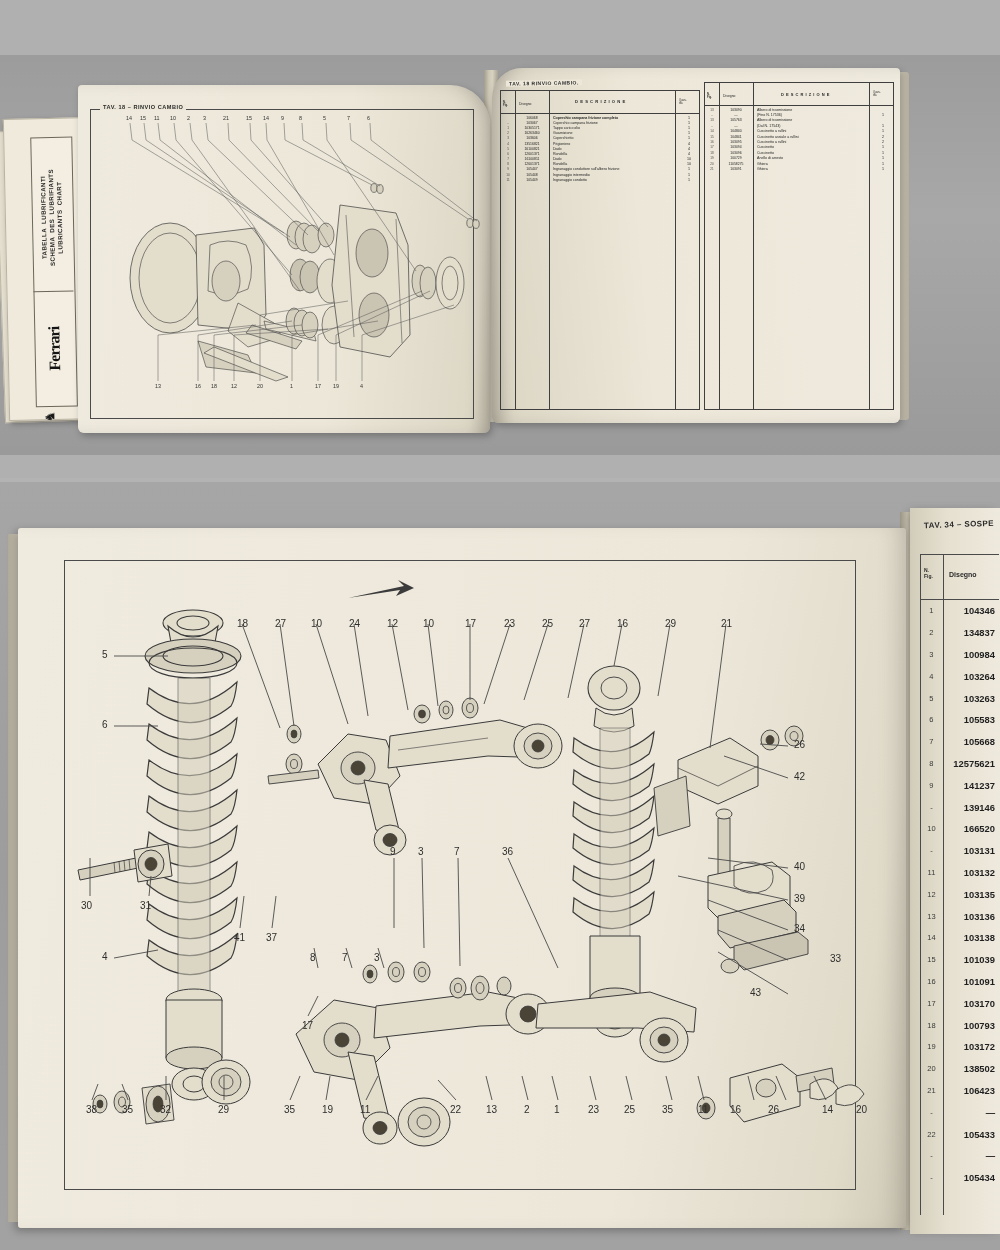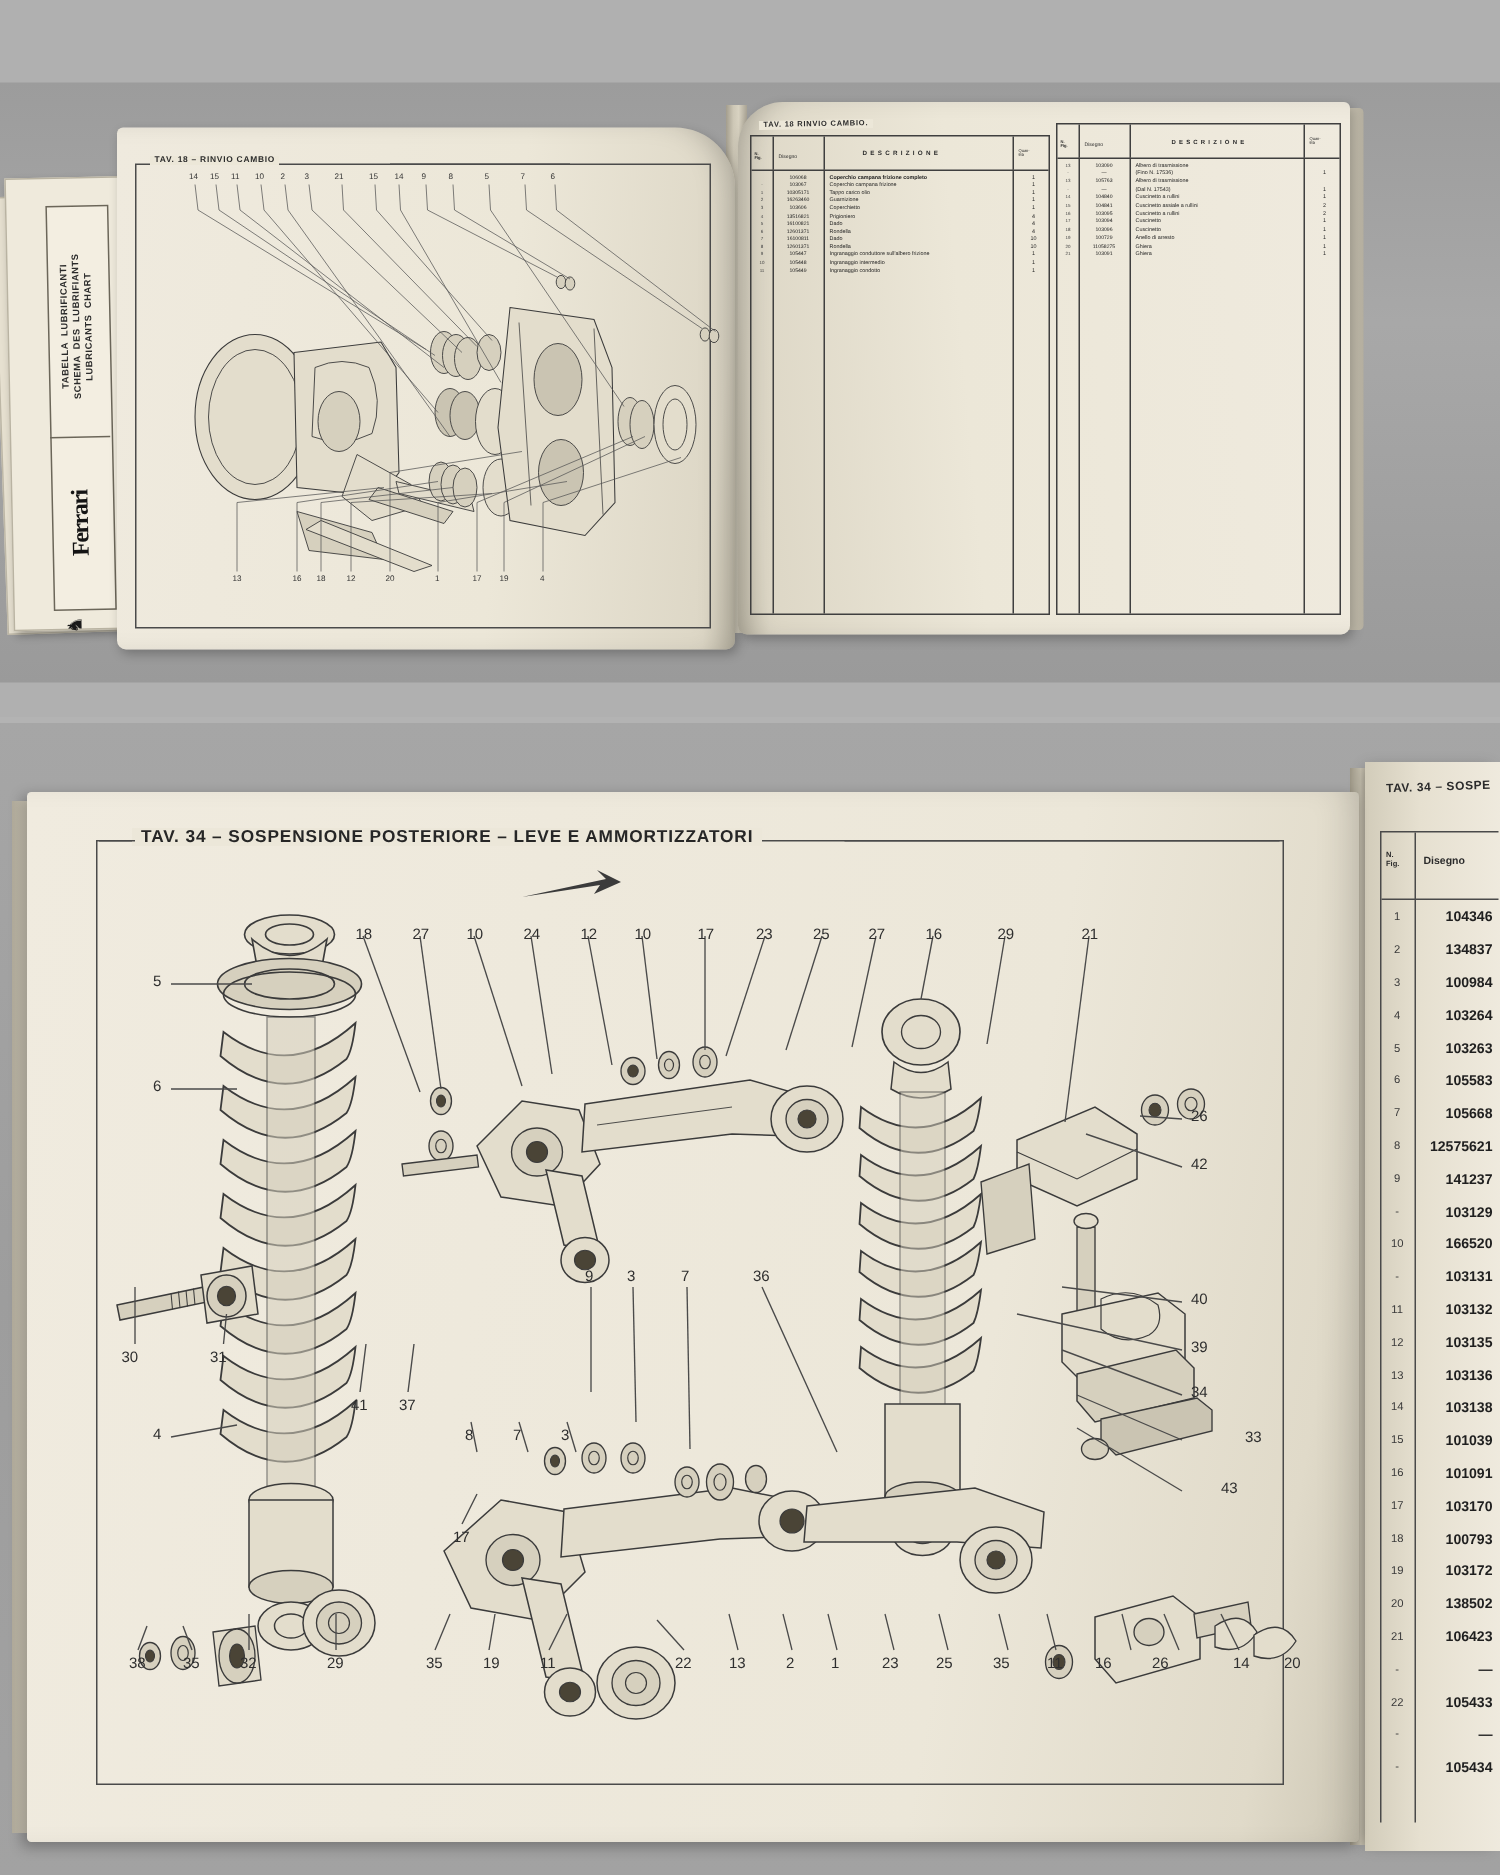--- a/index.html
+++ b/index.html
@@ -473,21 +473,21 @@
           <div class="side-row">
             <div class="nf">8</div>
             <div class="dz">12575621</div>
           </div>
           <div class="side-row">
             <div class="nf">9</div>
             <div class="dz">141237</div>
           </div>
           <div class="side-row">
             <div class="nf">-</div>
-            <div class="dz">103129</div>
+            <div class="dz">139146</div>
           </div>
           <div class="side-row">
             <div class="nf">10</div>
             <div class="dz">166520</div>
           </div>
           <div class="side-row">
             <div class="nf">-</div>
             <div class="dz">103131</div>
           </div>
           <div class="side-row">
@@ -549,21 +549,20 @@
           <div class="side-row">
             <div class="nf">-</div>
             <div class="dz">105434</div>
           </div>
         </div>
     </div>
   </div>
 
   <div id="page-main">
     <div class="frame" id="frame-main"></div>
-    <div class="title-main">TAV. 34 – SOSPENSIONE  POSTERIORE – LEVE  E  AMMORTIZZATORI</div>
     <div class="title-rule" style="left:48px;width:24px;"></div>
     <div class="title-rule" style="left:545px;width:290px;"></div>
 
     <svg class="ill" width="888" height="700" viewBox="0 0 888 700">
 
       <g stroke-width="1.1">
         <ellipse class="fl" cx="175" cy="95" rx="30" ry="13"></ellipse>
         <ellipse class="ln" cx="175" cy="95" rx="16" ry="7"></ellipse>
         <path class="fl" d="M150 98 q25 22 50 0 l-4 22 q-21 14 -42 0 Z"></path>
         <ellipse class="fl2" cx="175" cy="128" rx="48" ry="17"></ellipse>
@@ -798,21 +797,21 @@
     <div class="cal-b" style="left:63px;top:372px;">30</div>
     <div class="cal-b" style="left:122px;top:372px;">31</div>
     <div class="cal-b" style="left:84px;top:423px;">4</div>
 
     <div class="cal-b" style="left:776px;top:211px;">26</div>
     <div class="cal-b" style="left:776px;top:243px;">42</div>
     <div class="cal-b" style="left:776px;top:333px;">40</div>
     <div class="cal-b" style="left:776px;top:365px;">39</div>
     <div class="cal-b" style="left:776px;top:395px;">34</div>
     <div class="cal-b" style="left:776px;top:425px;padding-left:36px;">33</div>
-    <div class="cal-b" style="left:796px;top:459px;">43</div>
+    <div class="cal-b" style="left:732px;top:459px;">43</div>
 
     <div class="cal-b" style="left:372px;top:318px;">9</div>
     <div class="cal-b" style="left:400px;top:318px;">3</div>
     <div class="cal-b" style="left:436px;top:318px;">7</div>
     <div class="cal-b" style="left:484px;top:318px;">36</div>
 
     <div class="cal-b" style="left:292px;top:424px;">8</div>
     <div class="cal-b" style="left:324px;top:424px;">7</div>
     <div class="cal-b" style="left:356px;top:424px;">3</div>
 

